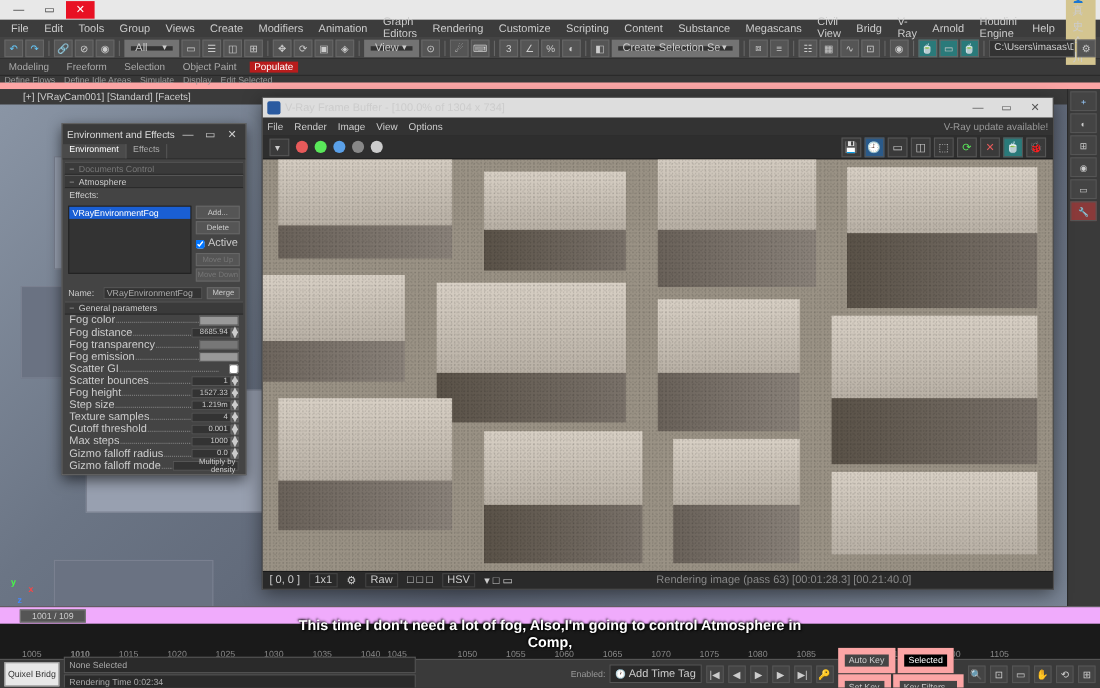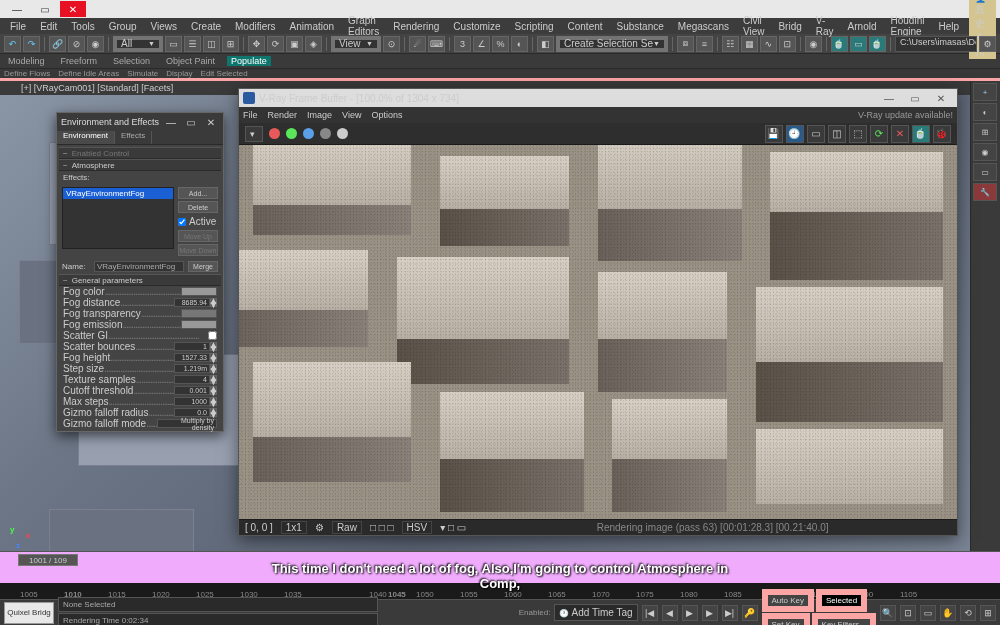--- a/index.html
+++ b/index.html
@@ -12,27 +12,27 @@
 .titlebar .winctl div:last-child{background:#e81123;color:#fff}
 .menubar{height:16px;background:#3c3c3c;display:flex;align-items:center;padding:0 4px;gap:2px}
 .menubar .mi{padding:0 6px;color:#ccc;font-size:10px}
 .menubar .spacer{flex:1}
 .menubar .userbox{background:#d4c590;color:#333;padding:0 6px;font-size:9px}
 .toolbar{height:20px;background:#444;display:flex;align-items:center;padding:2px 4px;gap:2px;border-bottom:1px solid #2a2a2a}
 .tbtn{width:17px;height:16px;background:#555;border:1px solid #666;display:flex;align-items:center;justify-content:center;font-size:9px;color:#ccc}
 .tbtn.blue{color:#6cf}
 .tbtn.teal{background:#2a7a7a}
 .tsep{width:1px;height:14px;background:#666;margin:0 2px}
-.tdrop{height:16px;background:#333;border:4px solid #737373;padding:0 4px;min-width:50px;display:flex;align-items:center;justify-content:space-between;font-size:9px}
+.tdrop{height:16px;background:#333;border:6px solid #737373;padding:0 4px;min-width:50px;display:flex;align-items:center;justify-content:space-between;font-size:9px}
 .tdrop .arr{font-size:7px}
 .pathbox{flex:1;max-width:160px;height:16px;background:#333;border:1px solid #555;padding:0 4px;font-size:9px;overflow:hidden;white-space:nowrap}
 .ribbonbar{height:15px;background:#3a3a3a;display:flex;align-items:center;padding:0 4px;gap:8px;border-bottom:1px solid #2a2a2a}
 .ribbonbar .rtab{color:#aaa;font-size:9px;padding:0 4px}
-.ribbonbar .rtab.active{background:#0f766e;color:#fff}
-.ribbonbar2{height:12px;background:#383838;display:flex;align-items:center;padding:0 4px;gap:8px;border-bottom:3px solid #fca5a5}
+.ribbonbar .rtab.active{background:#b91c1c;color:#fff}
+.ribbonbar2{height:12px;background:#383838;display:flex;align-items:center;padding:0 4px;gap:8px;border-bottom:6px solid #fca5a5}
 .ribbonbar2 .rt2{color:#999;font-size:8px}
 .viewport-area{position:absolute;top:81px;left:0;right:30px;bottom:60px;background:#3a3a3a}
 .vp-label{position:absolute;top:0;left:19px;color:#ccc;font-size:9px;padding:2px}
 .vp-render{position:absolute;top:14px;left:0;right:0;bottom:0;background:linear-gradient(135deg,#8a95a5 0%,#6b7585 30%,#5a6272 60%,#7a8595 100%);overflow:hidden}
 .bldg{position:absolute;background:#98a0b0;border:1px solid #7a8090}
 .bldg.d{background:#6a7282}
 .right-panel{position:absolute;top:81px;right:0;width:30px;bottom:60px;background:#3a3a3a;border-left:1px solid #2a2a2a}
 .right-panel .rtab-strip{display:flex;flex-direction:column;gap:2px;padding:2px}
 .right-panel .rbtn{width:24px;height:18px;background:#444;border:1px solid #555;font-size:8px;display:flex;align-items:center;justify-content:center}
 .right-panel .rbtn.red{background:#8a3a3a}
@@ -87,21 +87,21 @@
 .param-row{display:flex;align-items:center;padding:0px 4px;font-size:8px;color:#ccc;height:11px}
 .param-row .plbl{flex:1;overflow:hidden;white-space:nowrap}
 .param-row .plbl::after{content:"...................................................";color:#777;letter-spacing:-1px}
 .param-row .pval{width:36px;height:9px;background:#333;border:1px solid #555;font-size:7px;padding:0 2px;color:#ccc;text-align:right;display:flex;align-items:center;justify-content:flex-end}
 .param-row .pval.sw{background:#999}
 .param-row .pval.sw2{background:#777}
 .param-row .spn{width:7px;height:9px;background:#555;border:1px solid #666;font-size:5px;display:flex;flex-direction:column}
 .param-row .spn div{flex:1;display:flex;align-items:center;justify-content:center;line-height:3px}
 .timeline{position:absolute;bottom:42px;left:0;right:0;height:32px;background:#f0abfc;border-top:1px solid #555}
 .time-slider{position:absolute;top:2px;left:18px;width:60px;height:12px;background:#555;border:1px solid #777;display:flex;align-items:center;justify-content:center;font-size:8px}
-.time-ruler{position:absolute;bottom:26px;left:0;right:0;height:16px;background:#1a1a1a;display:flex;align-items:center;padding:0 20px}
+.time-ruler{position:absolute;bottom:26px;left:0;right:0;height:16px;background:#1a1a1a;display:flex;align-items:center;padding:16px 20px}
 .time-ruler .tick{position:absolute;bottom:0;font-size:8px;color:#888}
 .subtitle{position:absolute;bottom:34px;left:50%;transform:translateX(-50%);text-align:center;pointer-events:none}
 .subtitle .cn{color:#fff;font-size:13px;font-weight:bold;text-shadow:1px 1px 2px #000,-1px -1px 2px #000}
 .subtitle .en{color:#fff;font-size:13px;font-weight:bold;text-shadow:1px 1px 2px #000,-1px -1px 2px #000}
 .statusbar{position:absolute;bottom:0;left:0;right:0;height:26px;background:#3a3a3a;border-top:1px solid #555;display:flex;align-items:center;padding:0 4px;gap:4px}
 .statusbar .qb{width:50px;height:22px;background:#e8e8e8;color:#333;font-size:8px;display:flex;align-items:center;justify-content:center;border:1px solid #999}
 .statusbar .sbox{background:#2a2a2a;border:1px solid #555;padding:2px 4px;font-size:8px;color:#aaa}
 .statusbar .sbox.long{min-width:320px}
 .statusbar .pb{width:16px;height:16px;background:#444;border:1px solid #555;display:flex;align-items:center;justify-content:center;font-size:9px}
 .statusbar .flex{flex:1}
@@ -342,21 +342,21 @@
       <div>—</div>
       <div>▭</div>
       <div>✕</div>
     </div>
   </div>
   <div class="env-tabs">
     <div class="etab active">Environment</div>
     <div class="etab">Effects</div>
   </div>
   <div class="env-body">
-    <div class="rollout-hdr" style="color:#777">Enabled Control</div>
+    <div class="rollout-hdr" style="color:#777">Documents Control</div>
     <div class="rollout-hdr">Atmosphere</div>
     <div style="padding:2px 4px;font-size:8px;color:#ccc">Effects:</div>
     <div class="atmo-body">
       <div class="atmo-list">
         <div class="item">VRayEnvironmentFog</div>
       </div>
       <div class="atmo-btns">
         <div class="ab">Add...</div>
         <div class="ab">Delete</div>
         <label class="cb">
@@ -466,22 +466,22 @@
   <div class="time-slider">1001 / 109</div>
 </div>
 <div class="time-ruler">
     <div class="tick" style="left: 20px;">1005</div>
     <div class="tick" style="left: 64px; font-weight: bold;">1010</div>
     <div class="tick" style="left: 108px;">1015</div>
     <div class="tick" style="left: 152px;">1020</div>
     <div class="tick" style="left: 196px;">1025</div>
     <div class="tick" style="left: 240px;">1030</div>
     <div class="tick" style="left: 284px;">1035</div>
-    <div class="tick" style="left: 328px; margin-left: 41px;">1040</div>
-    <div class="tick" style="left: 388px; font-weight: bold;">1045</div>
+    <div class="tick" style="left: 328px;">1040</div>
+    <div class="tick" style="left: 352px;">1045</div>
     <div class="tick" style="left: 416px;">1050</div>
     <div class="tick" style="left: 460px;">1055</div>
     <div class="tick" style="left: 504px;">1060</div>
     <div class="tick" style="left: 548px;">1065</div>
     <div class="tick" style="left: 592px;">1070</div>
     <div class="tick" style="left: 636px;">1075</div>
     <div class="tick" style="left: 680px;">1080</div>
     <div class="tick" style="left: 724px;">1085</div>
     <div class="tick" style="left: 768px;">1090</div>
     <div class="tick" style="left: 812px; text-align: center;">1095</div>

